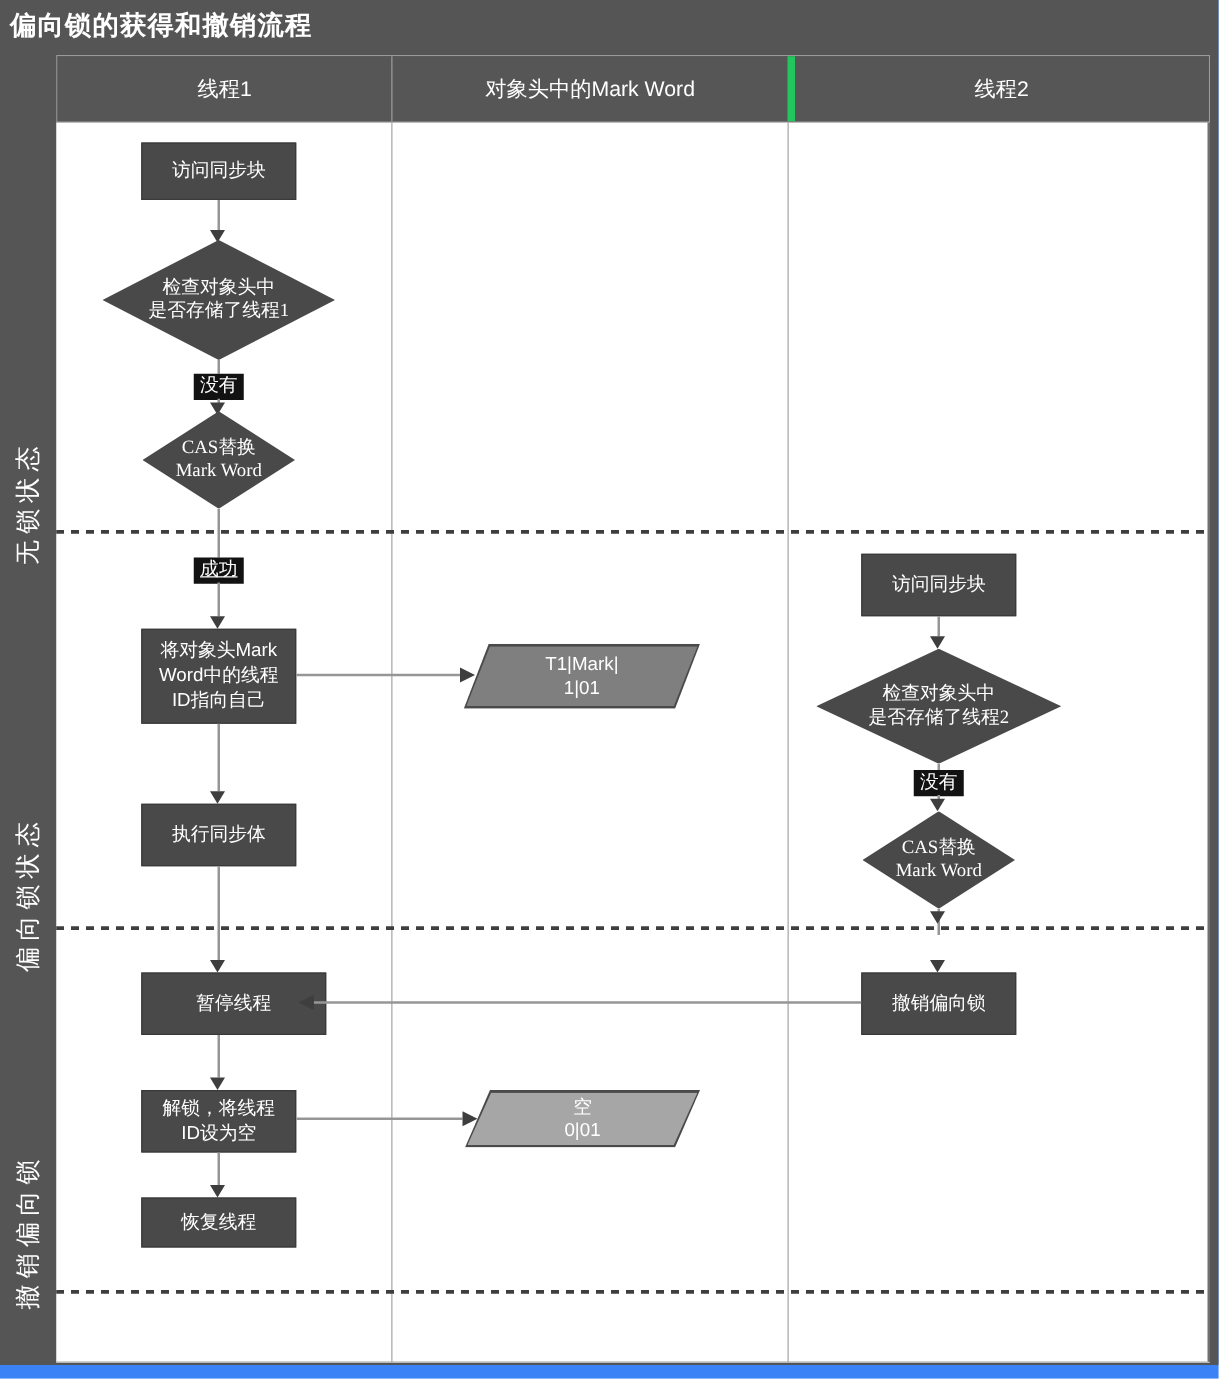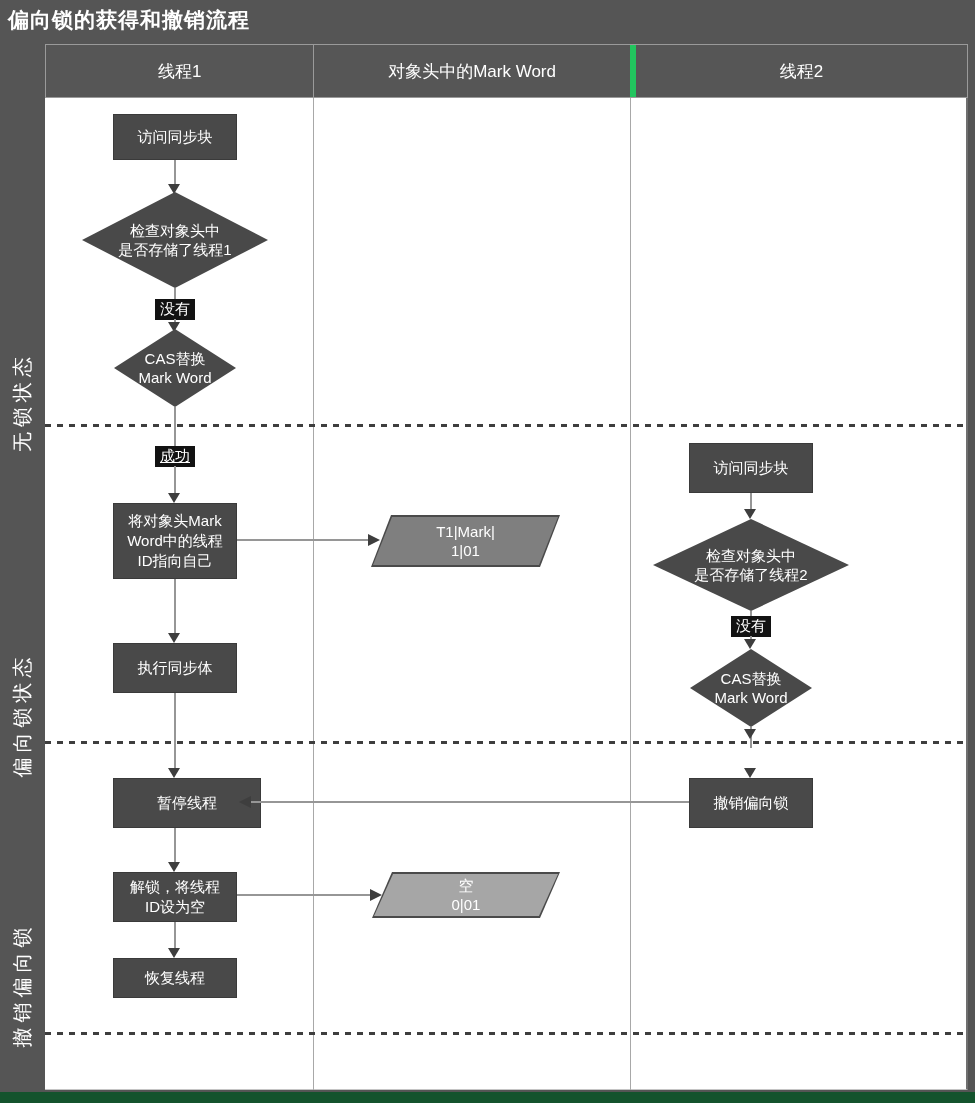--- a/index.html
+++ b/index.html
@@ -1,37 +1,37 @@
 <!DOCTYPE html>
 <html><head>
 <meta charset="utf-8">
 <style>
   html,body{margin:0;padding:0;background:#ffffff;}
   #stage{position:relative;width:975px;height:1103px;overflow:hidden;
-         font-family:"Liberation Sans", sans-serif;background:#14532d;}
+         font-family:"Liberation Sans", sans-serif;background:#3b82f6;}
   .bg{position:absolute;left:0;top:0;width:975px;height:1092px;background:#555555;}
   .title{position:absolute;left:8px;top:6px;color:#ffffff;font-size:21px;font-weight:bold;letter-spacing:1px;}
   .hdr-row{position:absolute;left:45px;top:44px;width:923px;height:54px;display:flex;box-sizing:border-box;border:1px solid #9a9a9a;}
   .hdr-cell{display:flex;align-items:center;justify-content:center;color:#ffffff;font-size:17px;background:#565656;box-sizing:border-box;text-align:center;}
   .hdr-cell.c1{width:268px;}
   .hdr-cell.c2{width:317px;border-left:1px solid #9a9a9a;}
   .hdr-cell.c3{width:338px;border-left:6px solid #22c55e;}
   .canvas{position:absolute;left:45px;top:98px;width:921px;height:991px;background:#ffffff;
           border-right:2px solid #6f6f6f;border-bottom:1px solid #c5c5c5;}
   .lanesep{position:absolute;top:98px;width:1px;height:992px;background:#a8a8a8;}
   .dotline{position:absolute;left:45px;width:923px;height:3px;
            background-image:repeating-linear-gradient(90deg,#3e3e3e 0 6px,transparent 6px 12px);}
   .stage-label{position:absolute;color:#ffffff;font-size:20px;letter-spacing:5px;white-space:nowrap;
                transform:translate(-50%,-50%) rotate(-90deg);}
   .proc{position:absolute;background:#494949;border:1px solid #3a3a3a;color:#ffffff;font-size:15px;
         display:flex;flex-direction:column;align-items:center;justify-content:center;text-align:center;
         line-height:1.35;box-sizing:border-box;}
   .diamond{position:absolute;background:#494949;color:#ffffff;font-size:15px;display:flex;flex-direction:column;
            align-items:center;justify-content:center;text-align:center;line-height:1.3;
-           clip-path:polygon(50% 0,100% 50%,50% 100%,0 50%);}
+           clip-path:polygon(50% 0,100% 50%,50% 100%,0 50%);font-family:Liberation Serif, serif;}
   .elabel{position:absolute;transform:translateX(-50%);background:#121212;color:#ffffff;font-size:15px;
           line-height:1.25;padding:1px 5px;white-space:nowrap;}
   .vline{position:absolute;width:2px;background:#969696;}
   .hline{position:absolute;height:2px;background:#969696;}
   .ah-down{position:absolute;width:0;height:0;border-left:6px solid transparent;border-right:6px solid transparent;border-top:10px solid #3e3e3e;}
   .ah-right{position:absolute;width:0;height:0;border-top:6px solid transparent;border-bottom:6px solid transparent;border-left:12px solid #3e3e3e;}
   .ah-left{position:absolute;width:0;height:0;border-top:6px solid transparent;border-bottom:6px solid transparent;border-right:12px solid #3e3e3e;}
   .para{position:absolute;clip-path:polygon(20px 0,100% 0,calc(100% - 20px) 100%,0 100%);background:#4a4a4a;}
   .para-in{position:absolute;left:2px;top:2px;right:2px;bottom:2px;
            clip-path:polygon(19px 0,100% 0,calc(100% - 19px) 100%,0 100%);

